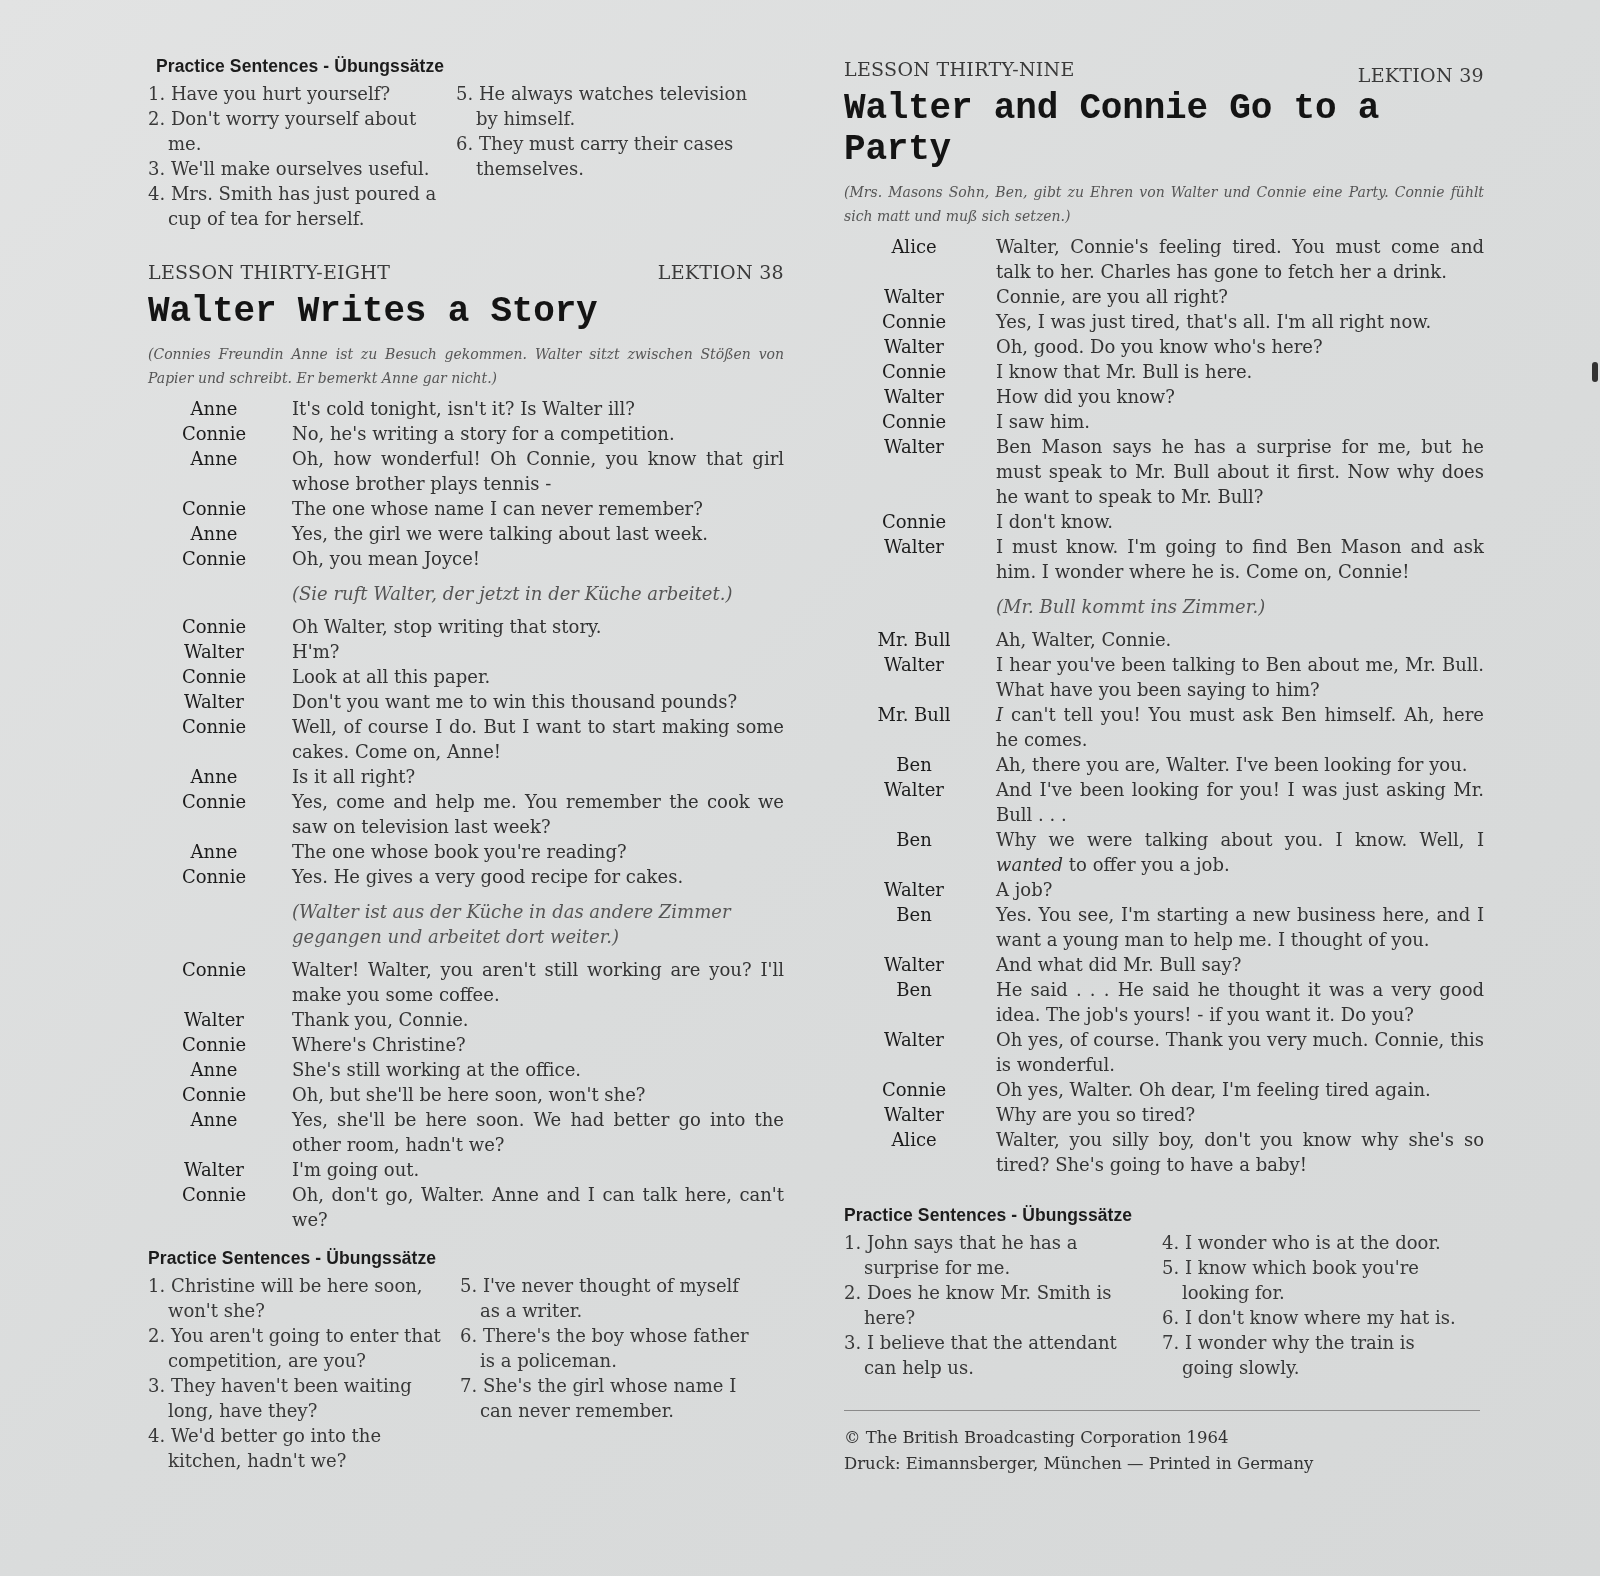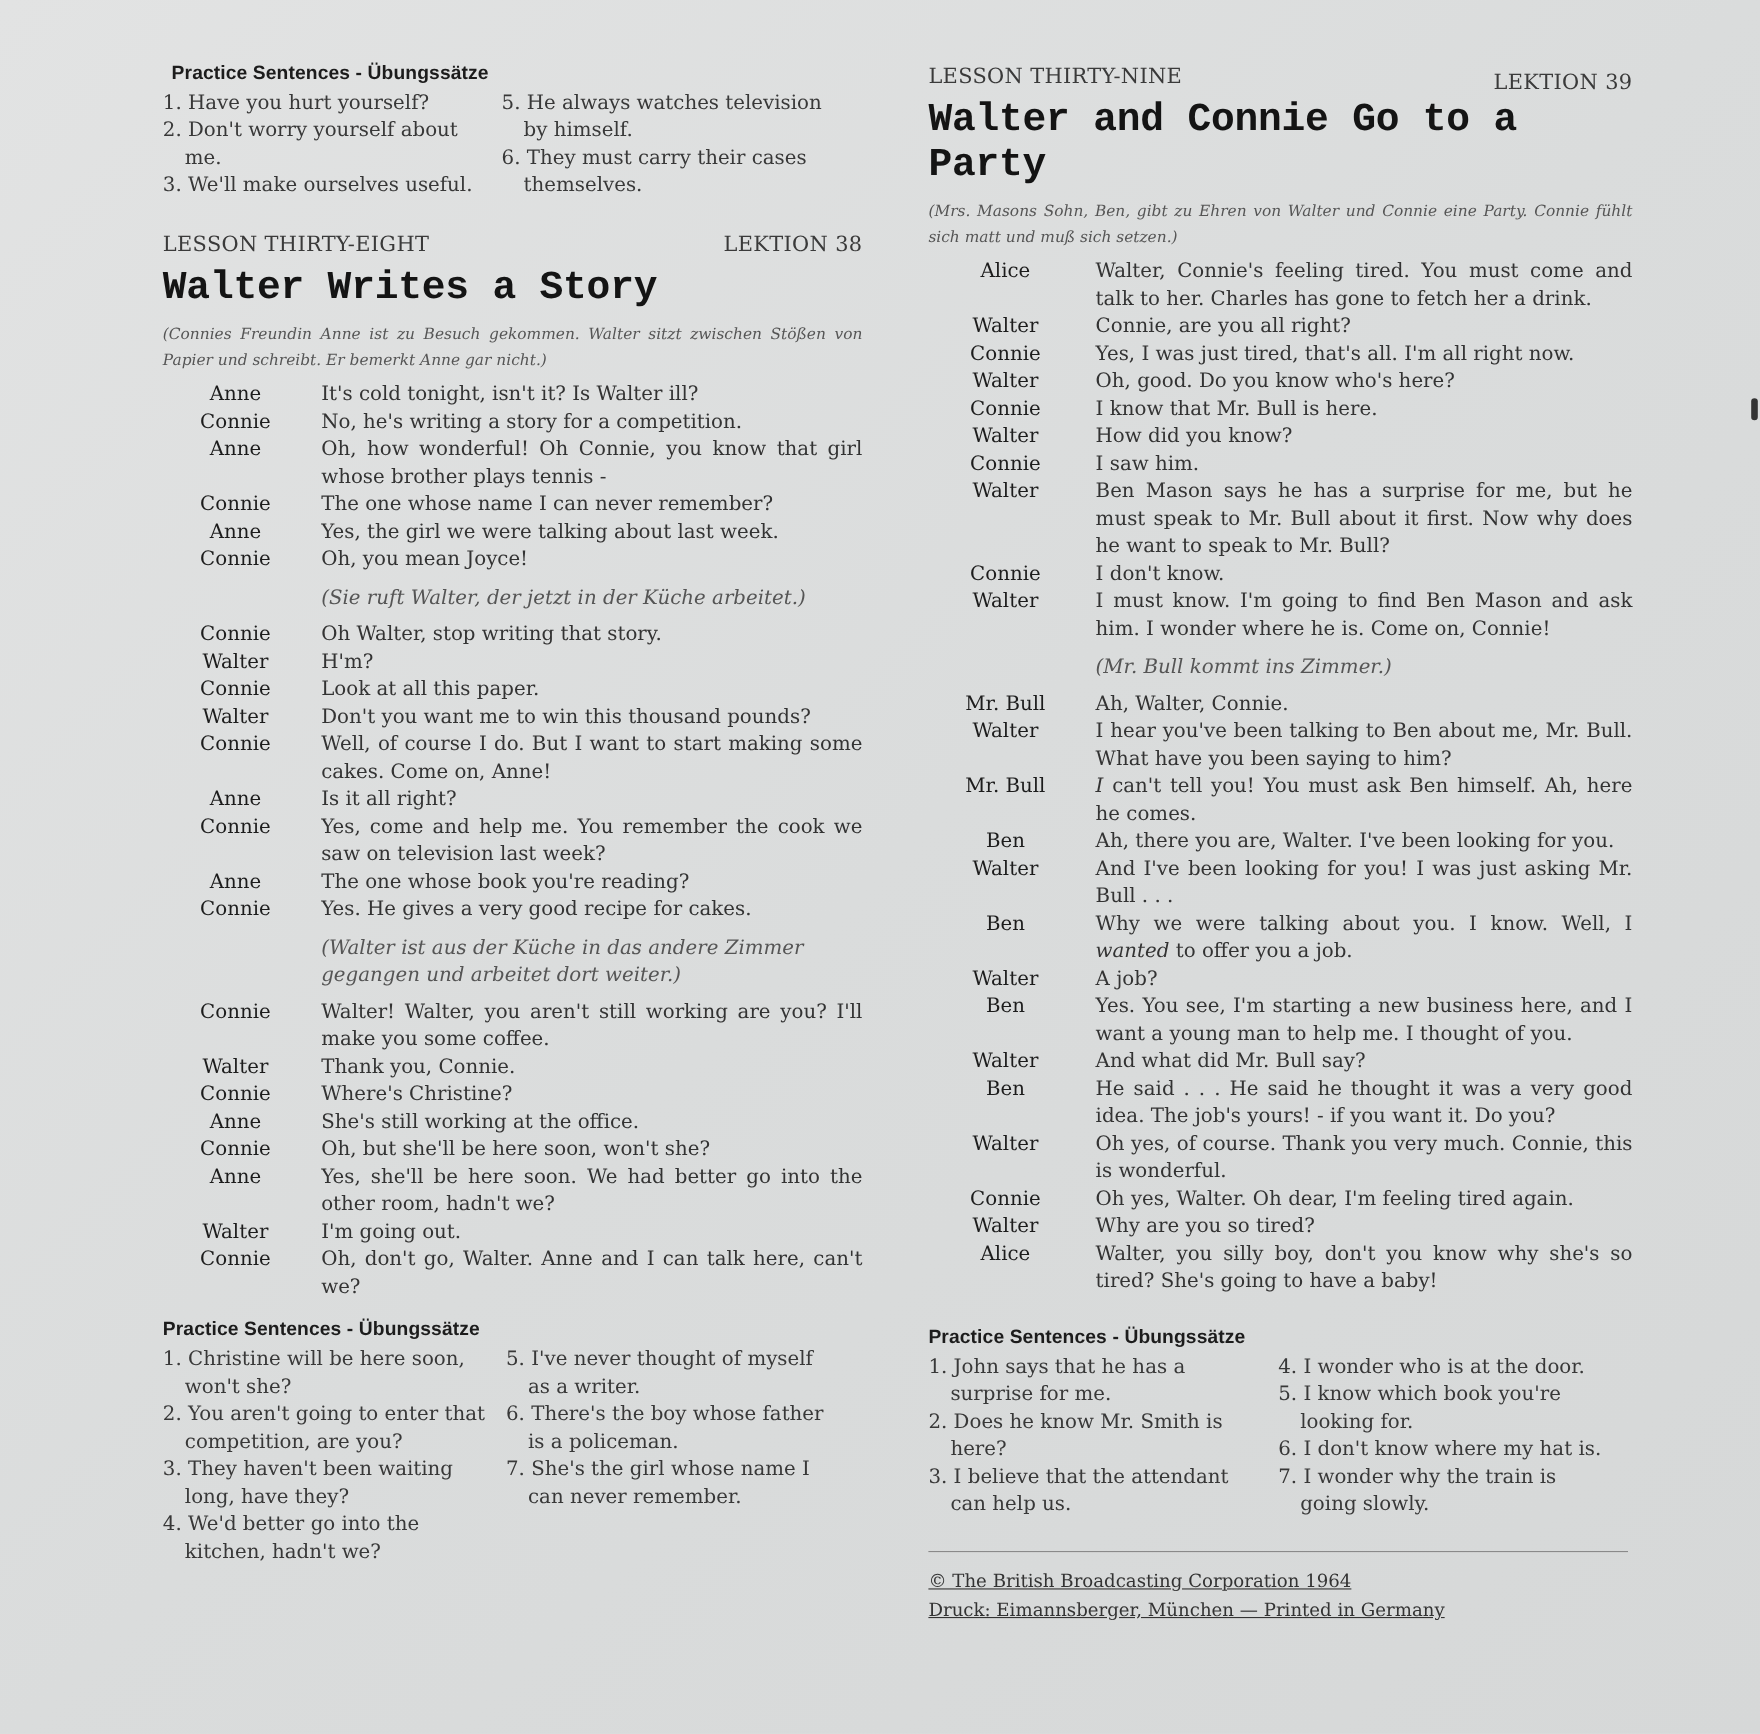--- a/index.html
+++ b/index.html
@@ -45,38 +45,39 @@
   .dialog { font-size: 18px; line-height: 25px; color: #333; }
   .line { display: flex; }
   .speaker { flex: 0 0 auto; text-align: center; color: #1c1c1c; padding-right: 12px; }
   .col-left .speaker { width: 132px; }
   .col-right .speaker { width: 140px; }
   .speech { flex: 1 1 auto; text-align: justify; }
   .stage { font-style: italic; color: #555; margin: 10px 0 8px 0; }
   .col-left .stage { padding-left: 144px; }
   .col-right .stage { padding-left: 152px; }
   .divider { border: none; border-top: 1.5px solid #8a8a8a; margin: 30px 0 14px 0; width: 636px; }
-  .footer { font-size: 16.5px; line-height: 26px; color: #333; text-decoration: underline; }
+  .footer { font-size: 16.5px; line-height: 26px; color: #333; }
   .italic { font-style: italic; }
   .edge-mark { position: absolute; left: 1592px; top: 362px; width: 6px; height: 20px; background: #333; border-radius: 3px; }
 </style>
 </head>
 <body>
 
 <div class="page">
 
   <div class="col col-left">
 
     <div>
       <div class="ps-head">Practice Sentences - Übungssätze</div>
       <div class="ps-grid">
         <div class="ps-col" style="width:290px">
           <div class="ps-item">1. Have you hurt yourself?</div>
           <div class="ps-item">2. Don't worry yourself about me.</div>
           <div class="ps-item">3. We'll make ourselves useful.</div>
+          <div class="ps-item">4. Mrs. Smith has just poured a cup of tea for herself.</div>
         </div>
         <div class="ps-col" style="width:310px; padding-left:18px">
           <div class="ps-item">5. He always watches television by himself.</div>
           <div class="ps-item">6. They must carry their cases themselves.</div>
         </div>
       </div>
     </div>
 
     <div style="height:30px"></div>
 

